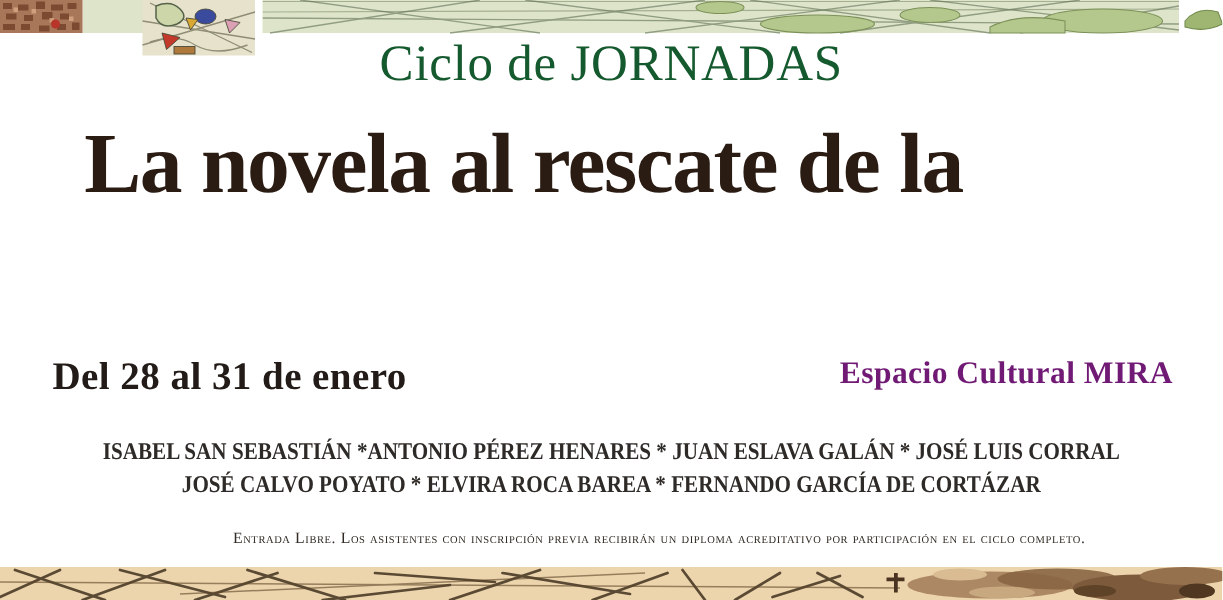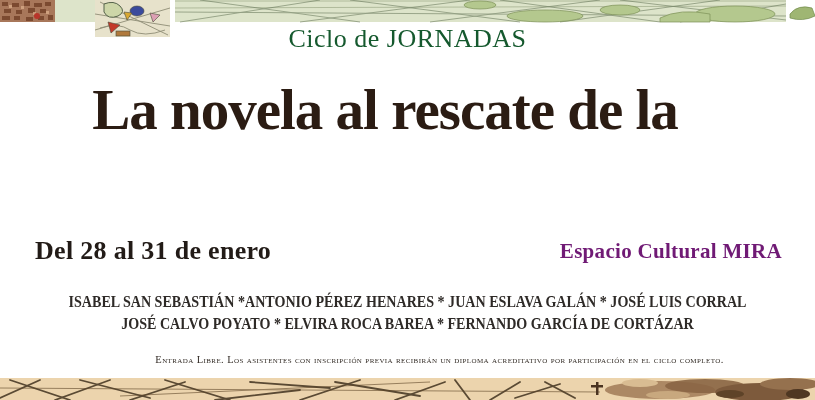--- a/index.html
+++ b/index.html
@@ -7,30 +7,30 @@
        font-family:"Liberation Serif", serif;}
   .poster{position:relative;width:815px;height:400px;background:#ffffff;}
 
   
   .map-border{position:absolute;left:0;width:815px;line-height:0;}
   .map-border.top{top:0;height:38px;}
   .map-border.bottom{bottom:0;height:22px;}
 
   
   .kicker{position:absolute;top:24px;left:0;width:815px;text-align:center;
-          font-size:26px;font-weight:400;color:#15592e;letter-spacing:0.5px;}
+          font-size:34px;font-weight:400;color:#15592e;letter-spacing:0.5px;}
 
   
   .title{position:absolute;top:78px;left:0;width:698px;text-align:center;
          font-weight:700;color:#2b1c13;font-size:57px;line-height:1.13;
-         letter-spacing:-1px;margin-left:36px;}
+         letter-spacing:-1px;}
 
   
   .meta-row{position:absolute;top:236px;left:35px;right:33px;
-            display:flex;justify-content:space-between;align-items:center;}
+            display:flex;justify-content:space-between;align-items:flex-start;}
   .date{font-size:26px;font-weight:700;color:#221b17;letter-spacing:0.3px;}
   .venue{font-size:21px;font-weight:700;color:#701a75;letter-spacing:0.3px;}
 
   
   .authors{position:absolute;top:291px;left:0;width:815px;text-align:center;
            font-weight:700;color:#2e2a27;font-size:16px;line-height:1.35;
            transform:scaleX(0.88);transform-origin:50% 0;}
 
   
   .footnote{position:absolute;top:354px;left:0;width:815px;text-align:center;

